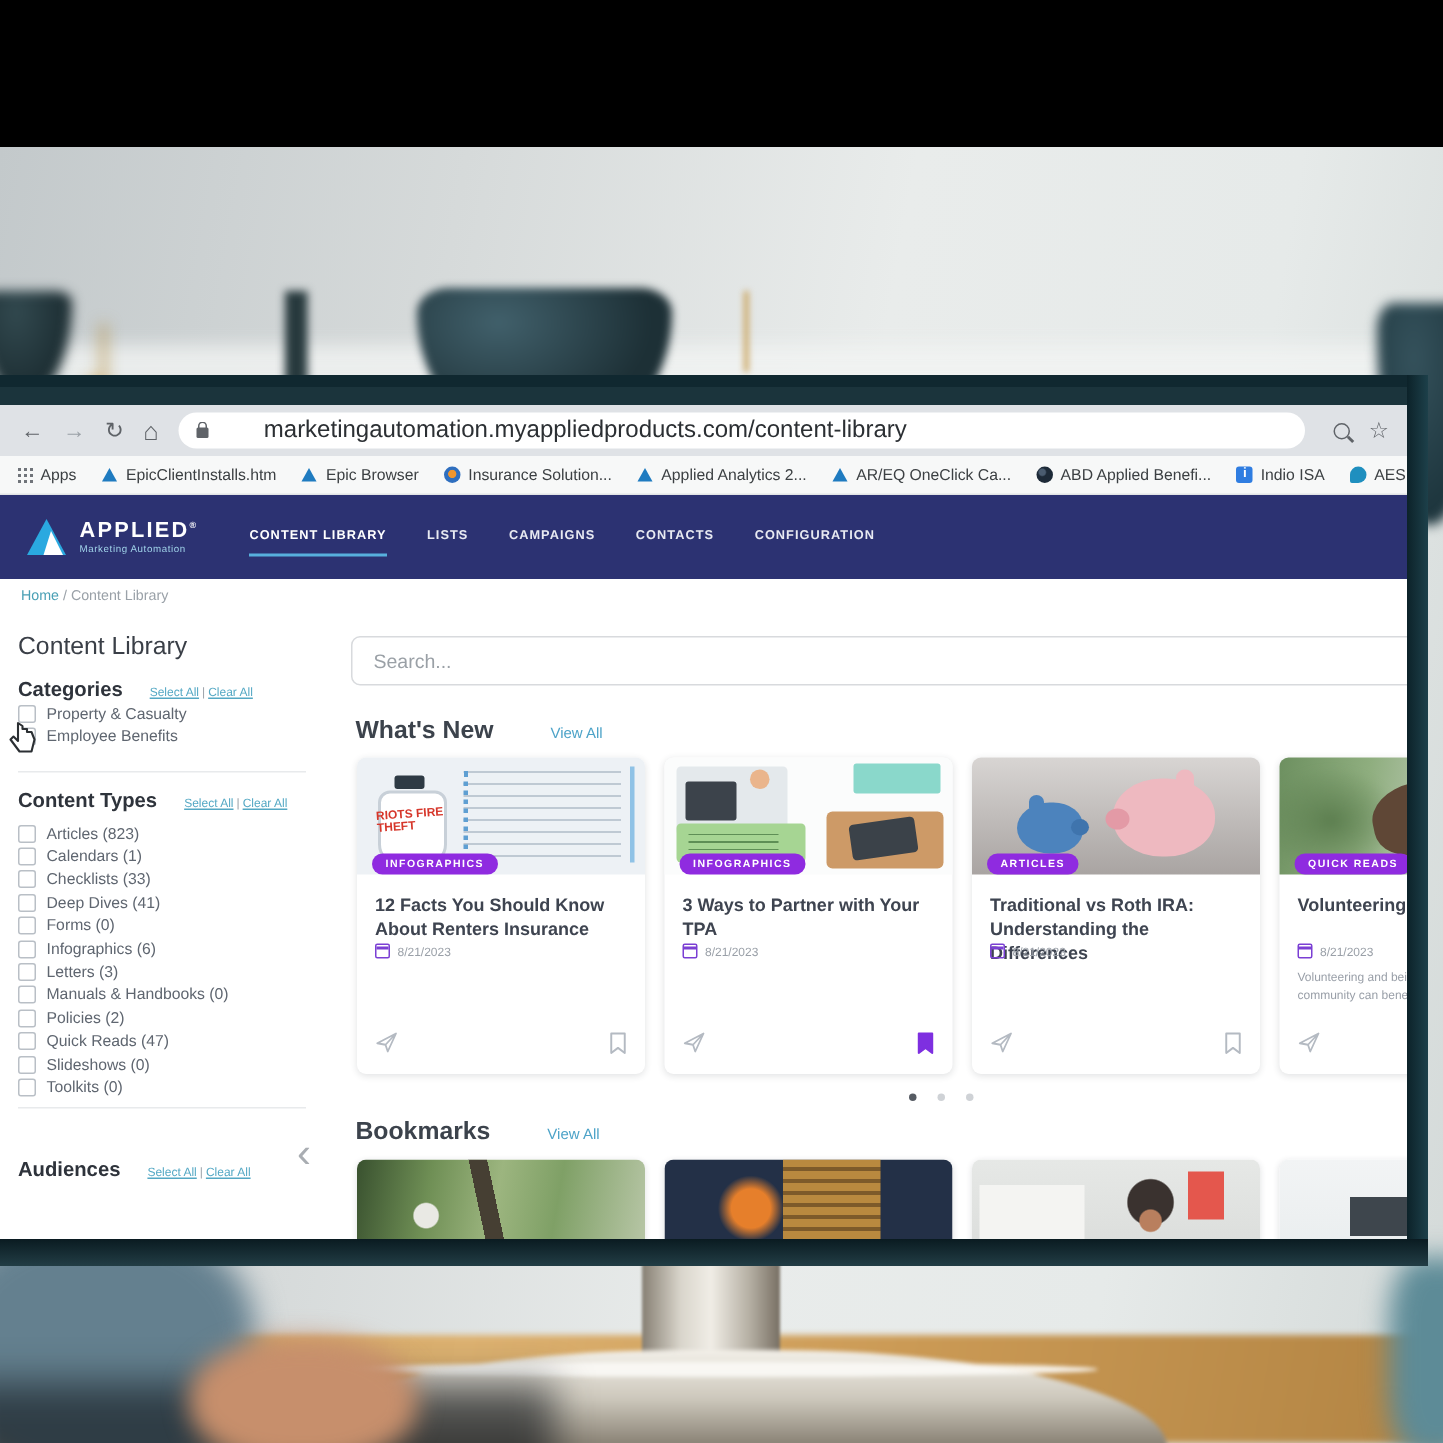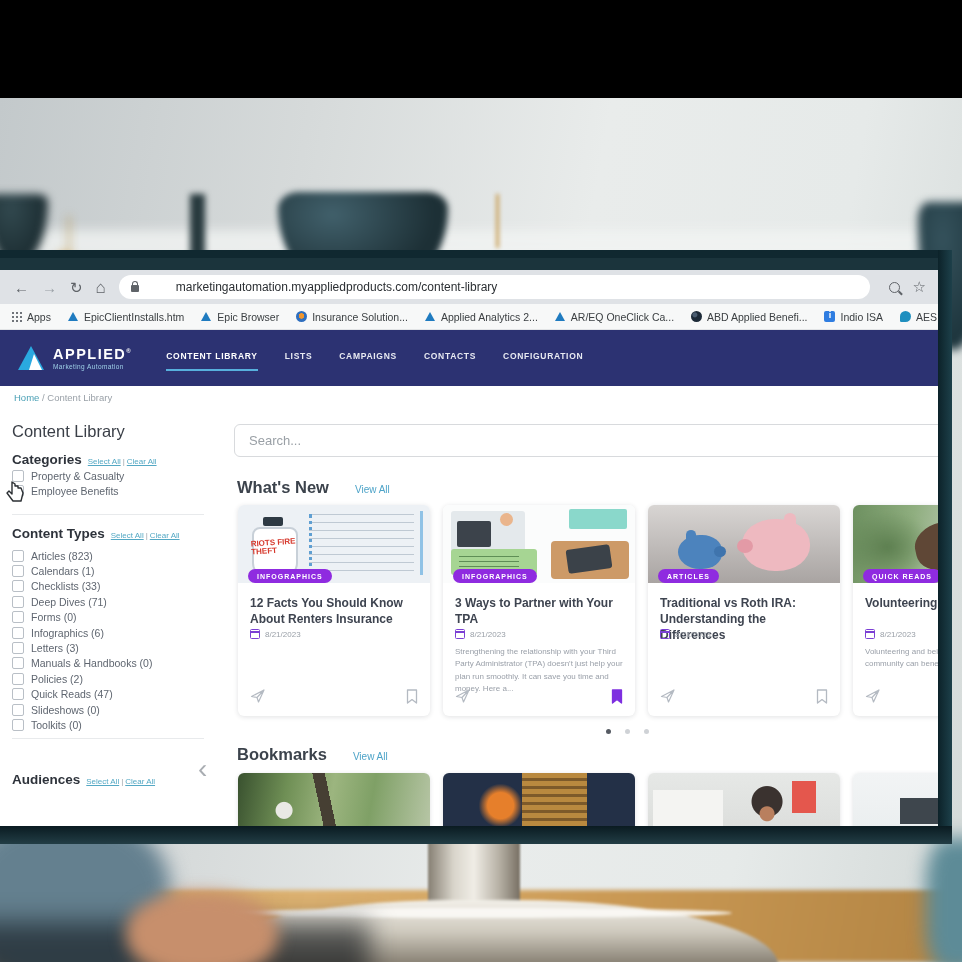--- a/index.html
+++ b/index.html
@@ -58,21 +58,21 @@
   .toolbar{position:absolute;left:0;top:12px;width:100%;height:34px;background:#dfe2e6;display:flex;align-items:center;gap:13px;padding:0 14px;box-sizing:border-box;}
   .tb-ic{font-size:15px;color:#5f6368;line-height:1;}
   .tb-ic.dim{color:#9aa0a6;}
   .ic-back::before{content:"\2190";}
   .ic-fwd::before{content:"\2192";}
   .ic-reload::before{content:"\21BB";}
   .ic-home::before{content:"\2302";font-size:17px;}
   .omnibox{flex:1;height:24px;background:#fff;border-radius:13px;display:flex;align-items:center;gap:8px;padding:0 12px;margin-right:6px;}
   .lock{width:8px;height:7px;background:#5f6368;border-radius:1px;position:relative;margin-top:3px;}
   .lock::before{content:"";position:absolute;left:1px;top:-4px;width:4px;height:4px;border:1.5px solid #5f6368;border-bottom:none;border-radius:4px 4px 0 0;}
-  .url-text{font-size:12px;color:#2b2f33;padding-left:29px;}
+  .url-text{font-size:16px;color:#2b2f33;padding-left:29px;}
   .mag{width:9px;height:9px;border:1.6px solid #5f6368;border-radius:50%;position:relative;}
   .mag::after{content:"";position:absolute;left:8px;top:9px;width:5px;height:1.6px;background:#5f6368;transform:rotate(45deg);}
   .star::before{content:"\2606";font-size:15px;color:#5f6368;}
   .bmbar{position:absolute;left:0;top:46px;width:100%;height:26px;background:#f7f8f8;border-bottom:1px solid #e2e4e6;display:flex;align-items:center;gap:17px;padding:0 12px;box-sizing:border-box;white-space:nowrap;}
   .bm-item{display:flex;align-items:center;gap:5px;font-size:10.5px;color:#3c4043;}
   .apps-grid{width:10px;height:10px;position:relative;}
   .apps-grid::before{content:"";position:absolute;left:0;top:0;width:2px;height:2px;background:#70747a;
     box-shadow:4px 0 #70747a,8px 0 #70747a,0 4px #70747a,4px 4px #70747a,8px 4px #70747a,0 8px #70747a,4px 8px #70747a,8px 8px #70747a;}
   .fav{width:11px;height:11px;display:inline-block;position:relative;flex:none;}
   .fav-applied-a-icon::before{content:"";position:absolute;left:0;top:1px;border-left:5.5px solid transparent;border-right:5.5px solid transparent;border-bottom:9px solid #1f7bc0;}
@@ -97,36 +97,36 @@
   .nav-item.active::after{content:"";position:absolute;left:0;right:0;bottom:-6px;height:2.5px;background:#57b0dd;}
 
   
   .breadcrumb{position:absolute;left:14px;top:134px;font-size:9.5px;color:#9aa1a8;}
   .bc-home{color:#4aa0b5;}
 
   
   .sidebar{position:absolute;left:0;top:150px;width:228px;height:420px;}
   .sb-title{position:absolute;left:12px;top:14px;font-size:16.5px;color:#3a3f47;font-weight:500;}
   .sb-section{position:absolute;left:12px;right:8px;}
-  .sb-head{display:flex;align-items:baseline;gap:0;}
+  .sb-head{display:flex;align-items:baseline;gap:12px;}
   .sb-head h4{margin:0;font-size:13.5px;color:#2e333b;font-weight:bold;}
   .sb-links{font-size:8px;margin-left:6px;white-space:nowrap;}
   .sb-links a{color:#54a8c4;text-decoration:underline;}
   .sb-links .sep{color:#9aa1a8;text-decoration:none;margin:0 2px;}
   .cb-row{display:flex;align-items:center;gap:7px;height:15.4px;}
   .cb{width:10px;height:10px;border:1px solid #b9bfc6;border-radius:2px;background:#fff;flex:none;}
   .cb-label{font-size:10.5px;color:#5f6670;}
   .sb-divider{position:absolute;left:12px;width:192px;height:1px;background:#e8eaec;}
   .cursor-hand{position:absolute;left:4px;top:222px;z-index:5;}
 
   
   .main{position:absolute;left:228px;top:150px;width:712px;height:420px;}
   .search{position:absolute;left:6px;top:16px;width:720px;height:33px;border:1px solid #d8dadd;border-radius:6px;background:#fff;box-sizing:border-box;font-size:13px;color:#3c4043;padding:0 14px;outline:none;font-family:"Liberation Sans",sans-serif;}
   .search::placeholder{color:#9aa0a6;}
-  .sec-head{position:absolute;display:flex;align-items:baseline;gap:26px;}
+  .sec-head{position:absolute;display:flex;align-items:baseline;gap:38px;}
   .sec-title{font-size:16.5px;font-weight:600;color:#3c434c;}
   .view-all{font-size:10px;color:#4da3c8;}
   .carousel-prev{position:absolute;left:198px;top:495px;font-size:28px;color:#a9adb2;z-index:4;font-weight:300;}
 
   .cards{position:absolute;left:0;top:97px;width:712px;height:214px;}
   .card{position:absolute;top:0;width:192px;height:211px;background:#fff;border-radius:6px;box-shadow:0 1px 5px rgba(40,50,60,.14);}
   .card-img{position:absolute;left:0;top:0;width:192px;height:78px;border-radius:6px 6px 0 0;overflow:hidden;}
   .badge{position:absolute;left:10px;top:64px;background:#8f2be0;color:#fff;font-size:7px;font-weight:bold;letter-spacing:1px;padding:3.5px 9px;border-radius:9px;}
   .card-title{position:absolute;left:12px;top:91px;right:8px;font-size:12px;font-weight:600;color:#3e4450;line-height:1.32;}
   .card-date{position:absolute;left:12px;top:124px;display:flex;align-items:center;gap:5px;font-size:8px;color:#9aa0a8;}
@@ -333,21 +333,21 @@
             <div class="cb-row">
               <span class="cb"></span>
               <span class="cb-label">Calendars (1)</span>
             </div>
             <div class="cb-row">
               <span class="cb"></span>
               <span class="cb-label">Checklists (33)</span>
             </div>
             <div class="cb-row">
               <span class="cb"></span>
-              <span class="cb-label">Deep Dives (71)</span>
+              <span class="cb-label">Deep Dives (41)</span>
             </div>
             <div class="cb-row">
               <span class="cb"></span>
               <span class="cb-label">Forms (0)</span>
             </div>
             <div class="cb-row">
               <span class="cb"></span>
               <span class="cb-label">Infographics (6)</span>
             </div>
             <div class="cb-row">
@@ -424,21 +424,20 @@
               <div class="s1"></div>
               <div class="s2"></div>
               <div class="s3"></div>
             </div>
             <span class="badge">INFOGRAPHICS</span>
             <h3 class="card-title" style="margin: 0px;">3 Ways to Partner with Your TPA</h3>
             <div class="card-date">
               <span class="cal"></span>
               <span>8/21/2023</span>
             </div>
-            <p class="card-desc" style="margin: 0px;">Strengthening the relationship with your Third Party Administrator (TPA) doesn't just help your plan run smoothly. It can save you time and money. Here a...</p>
             <div class="card-foot">
               <span class="share-ic"><svg width="16" height="16" viewBox="0 0 16 16">
                   <path d="M1.5 8.5 L14 2 L8.5 14 L7 9.5 Z M7 9.5 L14 2" fill="none" stroke="#b4bac2" stroke-width="1.2" stroke-linejoin="round"></path>
                 </svg></span>
               <span class="bmk-ic"><svg width="12" height="15" viewBox="0 0 12 15">
                   <path d="M1.5 1 h9 v13 l-4.5 -3.4 l-4.5 3.4 z" fill="#7e2fe0" stroke="#7e2fe0" stroke-width="1.3" stroke-linejoin="round"></path>
                 </svg></span>
             </div>
           </article>
           <article class="card" style="left: 420px;">

